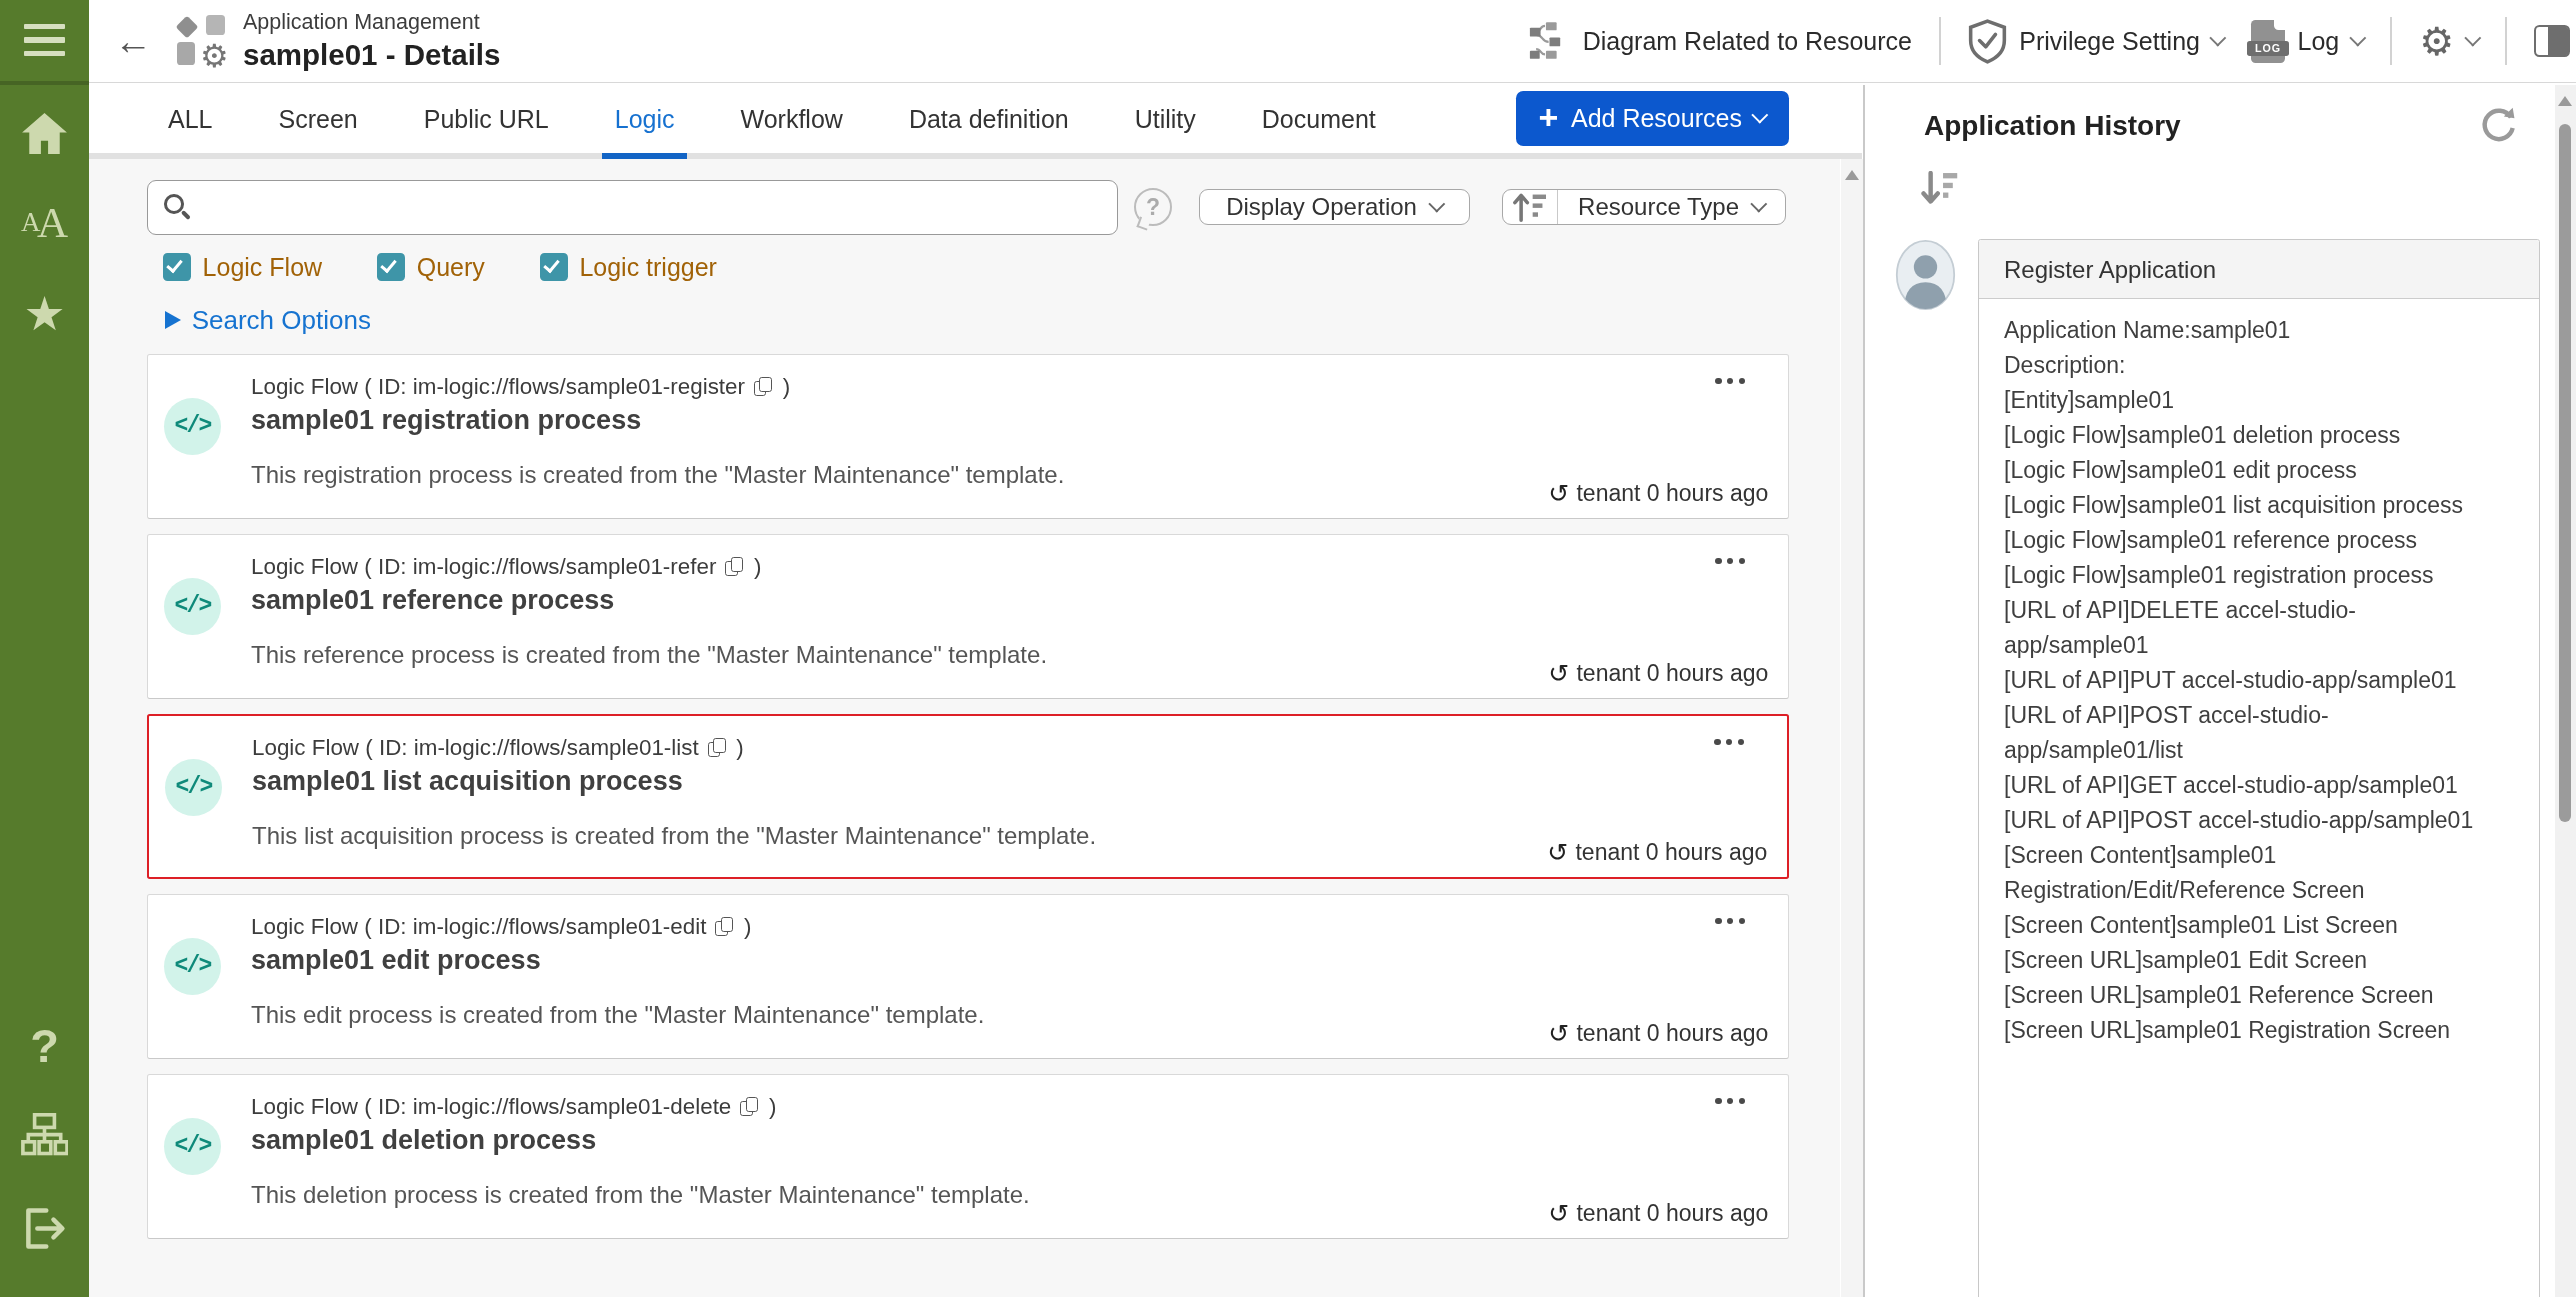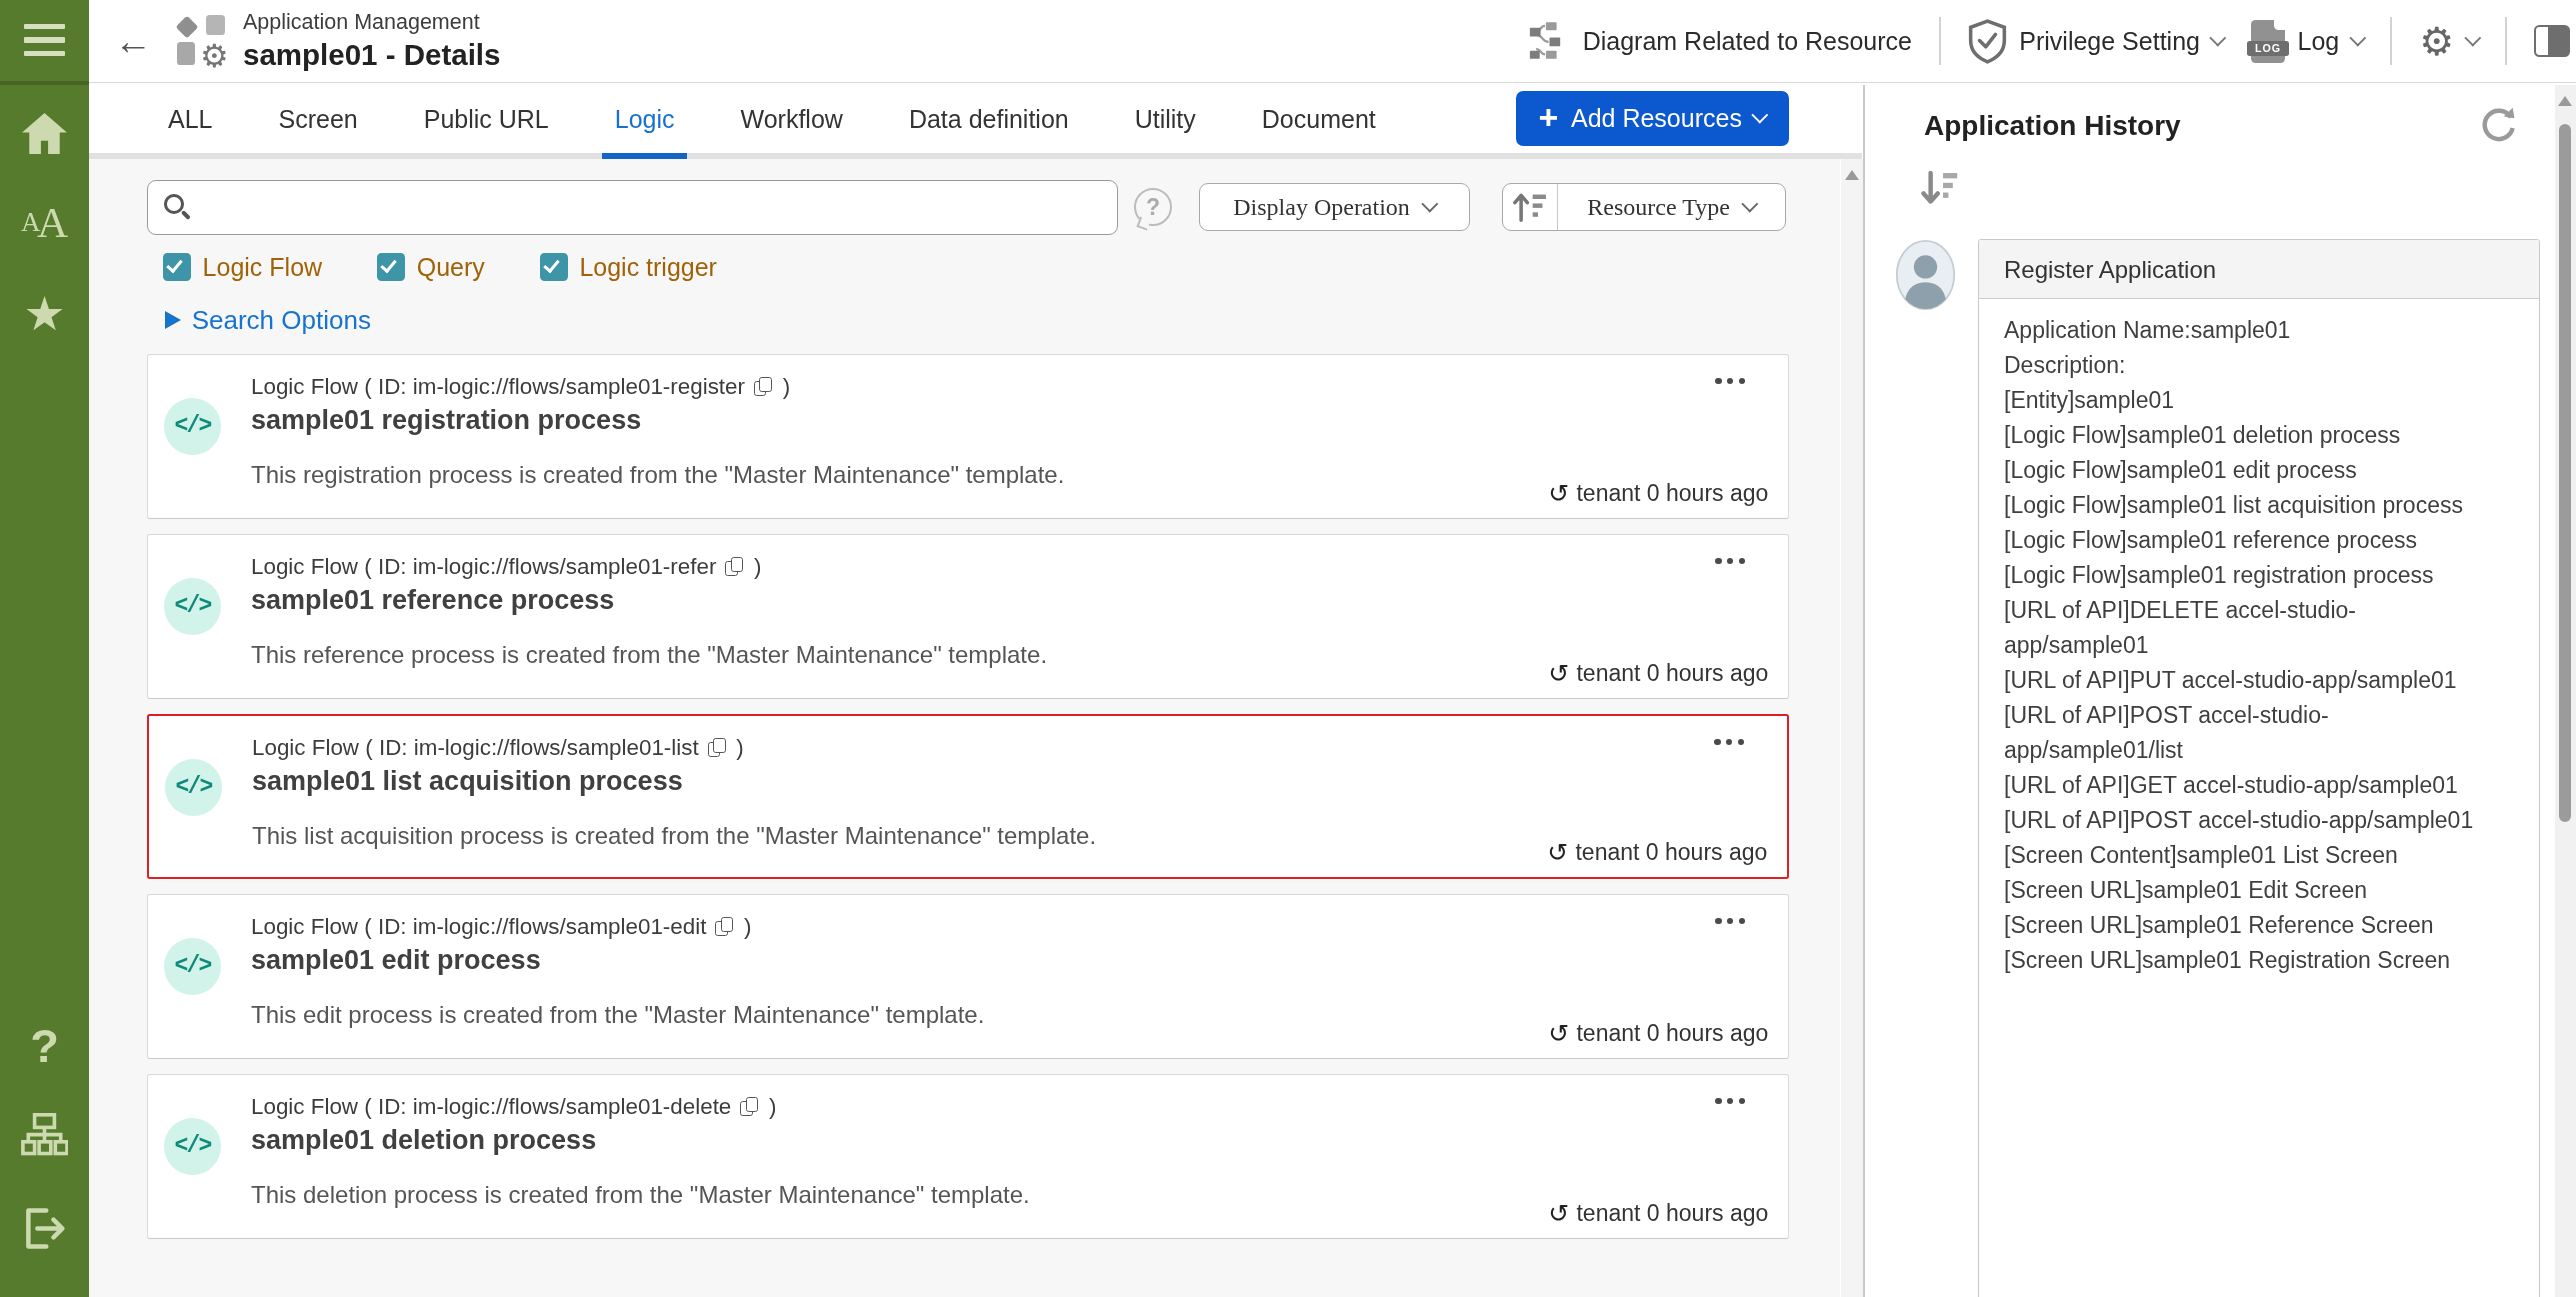--- a/index.html
+++ b/index.html
@@ -63,22 +63,22 @@
   .search-box { position:relative; width:971px; height:55px; background:#fff; border:1.8px solid #999; border-radius:9px; }
   .search-box input { position:absolute; left:54px; top:0; width:895px; height:52px; border:none; outline:none;
                       font-size:23px; font-family:inherit; background:transparent; }
   .mag { position:absolute; left:16px; top:13.4px; width:19.7px; height:19.7px; border:3.6px solid #555; border-radius:50%; }
   .mag:after { content:""; position:absolute; left:14.3px; top:16px; width:9.8px; height:3.6px; background:#555; border-radius:1.8px; transform:rotate(45deg); }
   .help-bubble { position:relative; width:38px; height:38px; border:2.7px solid #bcbcbc; border-radius:50%;
                  color:#ababab; font-size:23px; font-weight:bold; display:flex; align-items:center; justify-content:center;
                  margin-left:16px; background:#f7f7f7; }
   .help-bubble:after { content:""; position:absolute; left:1.8px; bottom:-5.4px; width:9px; height:9px; background:#f7f7f7;
                  border-left:2.7px solid #bcbcbc; border-bottom:2.7px solid #bcbcbc; transform:rotate(20deg); }
-  .pill { display:flex; align-items:center; justify-content:center; gap:14.3px; height:48px; background:#fff;
-          border:1.8px solid #a8a8a8; border-radius:9px; font-size:24px; color:#333;font-family:Liberation Serif, serif; }
+  .pill { display:flex; align-items:center; justify-content:center; gap:14.3px; height:36px; background:#fff;
+          border:1.8px solid #a8a8a8; border-radius:9px; font-size:24px; color:#333; }
   .pill .chev { border-color:#666; }
   .op-btn { width:271px; margin-left:27px; }
   .combo { width:284px; margin-left:32px; padding:0; gap:0; overflow:hidden; }
   .sort-seg { width:55px; height:100%; display:flex; align-items:center; justify-content:center; border-right:1.8px solid #c9c9c9; }
   .combo-main { display:flex; align-items:center; gap:14.3px; font-size:24px; color:#333; flex:1; justify-content:center; }
 
   .filter-row { display:flex; align-items:center; margin:18px 0 0 16px; }
   .filter { display:flex; align-items:center; margin-right:55px; cursor:pointer; }
   .cb { position:relative; width:28px; height:28px; background:#3e95a8; border-radius:4.5px; }
   .cb .tick { position:absolute; left:7.2px; top:3.6px; width:9px; height:15px; border-right:3.6px solid #fff; border-bottom:3.6px solid #fff; transform:rotate(40deg); }
@@ -464,20 +464,21 @@
         <div class="hist-line">[Logic Flow]sample01 deletion process</div>
         <div class="hist-line">[Logic Flow]sample01 edit process</div>
         <div class="hist-line">[Logic Flow]sample01 list acquisition process</div>
         <div class="hist-line">[Logic Flow]sample01 reference process</div>
         <div class="hist-line">[Logic Flow]sample01 registration process</div>
         <div class="hist-line">[URL of API]DELETE accel-studio-app/sample01</div>
         <div class="hist-line">[URL of API]PUT accel-studio-app/sample01</div>
         <div class="hist-line">[URL of API]POST accel-studio-app/sample01/list</div>
         <div class="hist-line">[URL of API]GET accel-studio-app/sample01</div>
         <div class="hist-line">[URL of API]POST accel-studio-app/sample01</div>
+        <div class="hist-line">[Screen Content]sample01 Registration/Edit/Reference Screen</div>
         <div class="hist-line">[Screen Content]sample01 List Screen</div>
         <div class="hist-line">[Screen URL]sample01 Edit Screen</div>
         <div class="hist-line">[Screen URL]sample01 Reference Screen</div>
         <div class="hist-line">[Screen URL]sample01 Registration Screen</div>
       </div>
   </section>
 </aside>
 
 <div class="rscroll">
   <div class="tri-up"></div>

